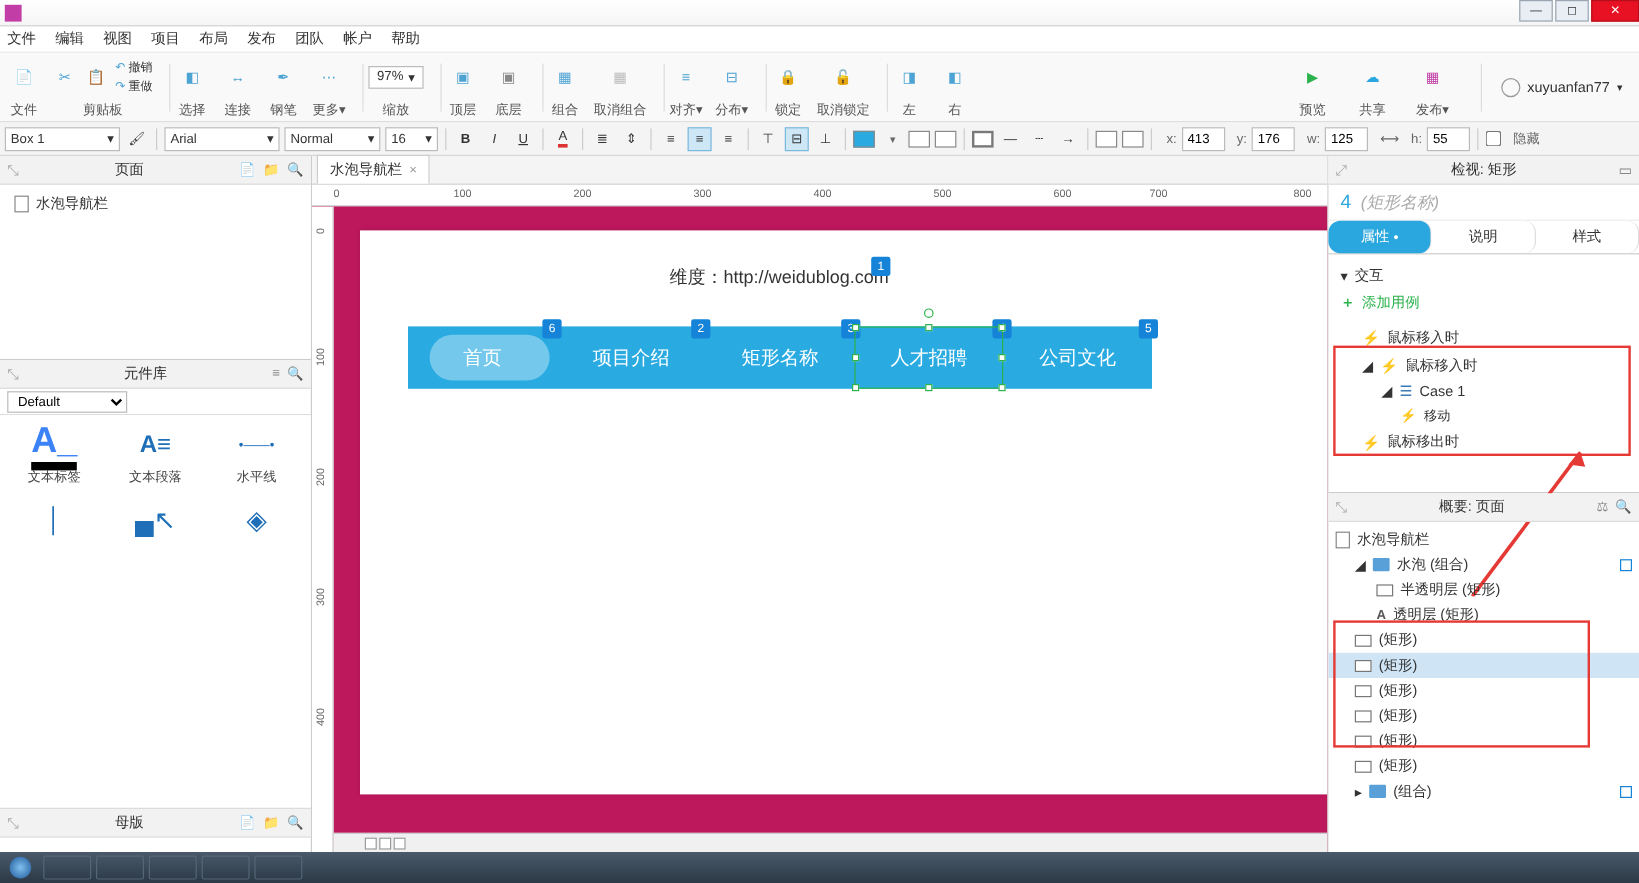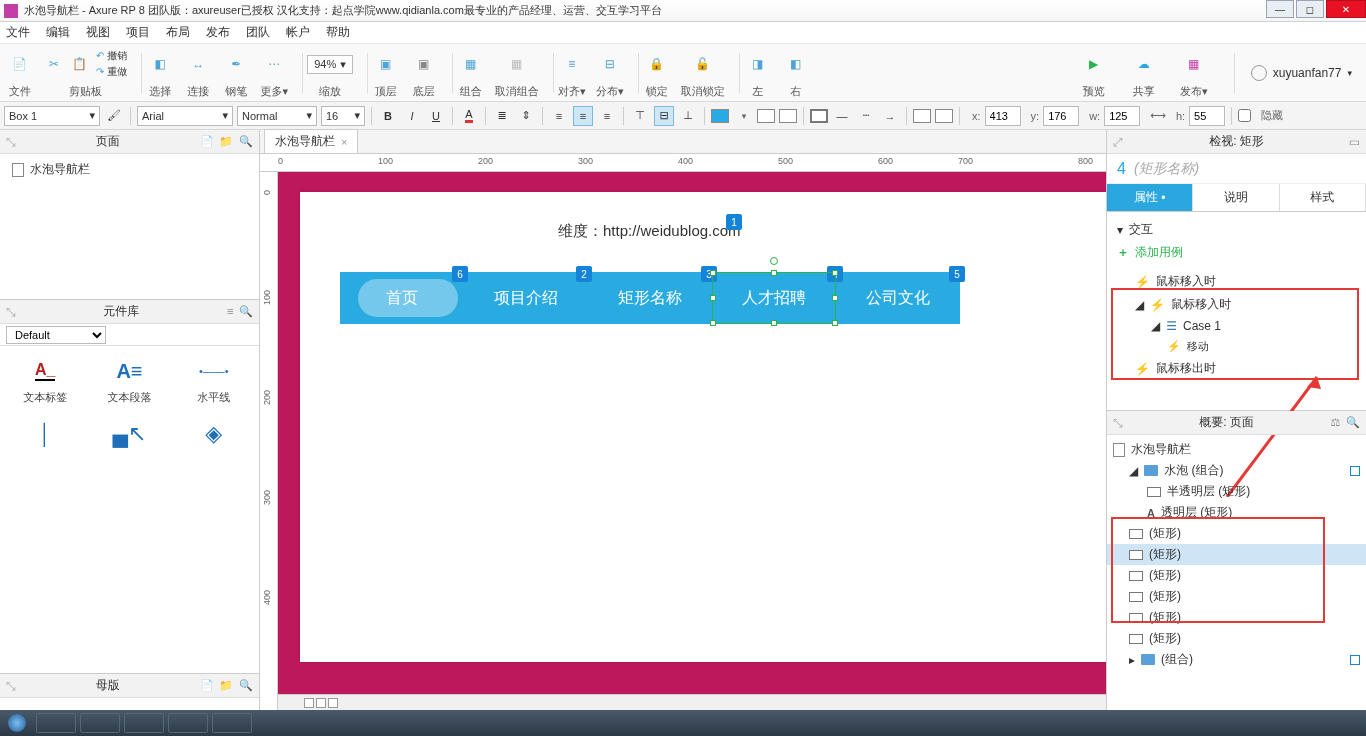--- a/index.html
+++ b/index.html
@@ -88,21 +88,21 @@
 .dim-squares { position:absolute; left:26px; bottom:2px; display:flex; gap:2px;}
 .dim-squares div { width:10px; height:10px; border:1px solid #999; background:#fff;}
 
 
 .right-col { width: 260px; border-left:1px solid #ccc; display:flex; flex-direction:column; background:#fff;}
 .inspect-header { height:24px; background:#f2f2f2; border-bottom:1px solid #ddd; display:flex;align-items:center;justify-content:center; font-size:12px; position:relative;}
 .shape-name-row { height:30px; display:flex; align-items:center; padding:0 10px; gap:8px; border-bottom:1px solid #eee;}
 .shape-name-row .num { color:#2aa7de; font-size:16px;}
 .shape-name-row .placeholder { color:#aaa; font-style:italic; font-size:14px;}
 .tabs-pss { height:28px; display:flex; border-bottom:1px solid #ccc;}
-.tabs-pss div { flex:1; display:flex; align-items:center; justify-content:center; font-size:12px; border-right:1px solid #ddd;}
+.tabs-pss div { flex:1; display:flex; align-items:center; justify-content:center; font-size:12px; border-right:1px solid #ddd;border-radius:10px;}
 .tabs-pss .active { background:#2aa7de; color:#fff;}
 .interactions { flex:1; padding:6px 4px; position:relative;}
 .int-row { display:flex; align-items:center; gap:6px; padding:3px 6px; font-size:12px;}
 .int-row.sub1 { padding-left: 24px;}
 .int-row.sub2 { padding-left: 40px;}
 .int-row.sub3 { padding-left: 56px; font-size:11px;}
 .int-green { color:#2bb24c;}
 .add-case { color:#2bb24c;}
 .red-box { position:absolute; border:2px solid #e53935;}
 
@@ -121,21 +121,20 @@
 .tb-start { width:34px; height:26px; display:flex;align-items:center;justify-content:center;}
 .tb-start div { width:18px; height:18px; border-radius:50%; background:radial-gradient(circle,#7ec0ee,#1e5799);}
 .tb-item { width:40px; height:20px; margin:0 2px; border:1px solid #567; border-radius:2px;}
 .triangle-down::after { content:'▾'; font-size:9px; margin-left:2px; color:#666;}
 </style>
 </head>
 <body>
 
 <div class="titlebar">
   <div class="icon-rp"></div>
-  <div class="title-text">水泡导航栏 - Axure RP 8 团队版：axureuser已授权 汉化支持：起点学院www.qidianla.com最专业的产品经理、运营、交互学习平台</div>
   <div class="window-controls">
     <div>—</div>
     <div>◻</div>
     <div class="close">✕</div>
   </div>
 </div>
 
 <div class="menubar">
   <span>文件</span>
   <span>编辑</span>
@@ -188,21 +187,21 @@
   <div class="tool-group">
     <div class="tool-icons">
         <div class="tool-icon big">⋯</div>
       </div>
     <div class="tool-label">更多▾</div>
   </div>
   <div class="tool-sep"></div>
   <div class="tool-group">
     <div class="tool-icons">
         <div class="zoom-box">
-          <span>94%</span>
+          <span>97%</span>
           <span>▾</span>
         </div>
       </div>
     <div class="tool-label">缩放</div>
   </div>
   <div class="tool-sep"></div>
   <div class="tool-group">
       <div class="tool-icons">
         <div class="tool-icon big" style="color:#4da3d4;">▣</div>
       </div>
@@ -397,21 +396,21 @@
             <span>🔍</span>
           </span>
       </div>
       <div class="library-toolbar">
         <select class="lib-sel"><option>Default</option></select>
       </div>
       <div class="panel-body" style="padding:0;">
         <div class="widget-grid">
           <div class="widget-item">
             <div class="widget-glyph">
-                <span style="color:#b91c1c;font-size:16px;font-weight:bold;border-bottom:2px solid #000000;">A_</span>
+                <span style="color:#3b82f6;font-size:30px;font-weight:bold;border-bottom:7px solid #000000;">A_</span>
               </div>
             <span>文本标签</span>
           </div>
           <div class="widget-item">
             <div class="widget-glyph">
                 <span style="color:#1e6fb8;font-size:20px;font-weight:bold;">A≡</span>
               </div>
             <span>文本段落</span>
           </div>
           <div class="widget-item">

